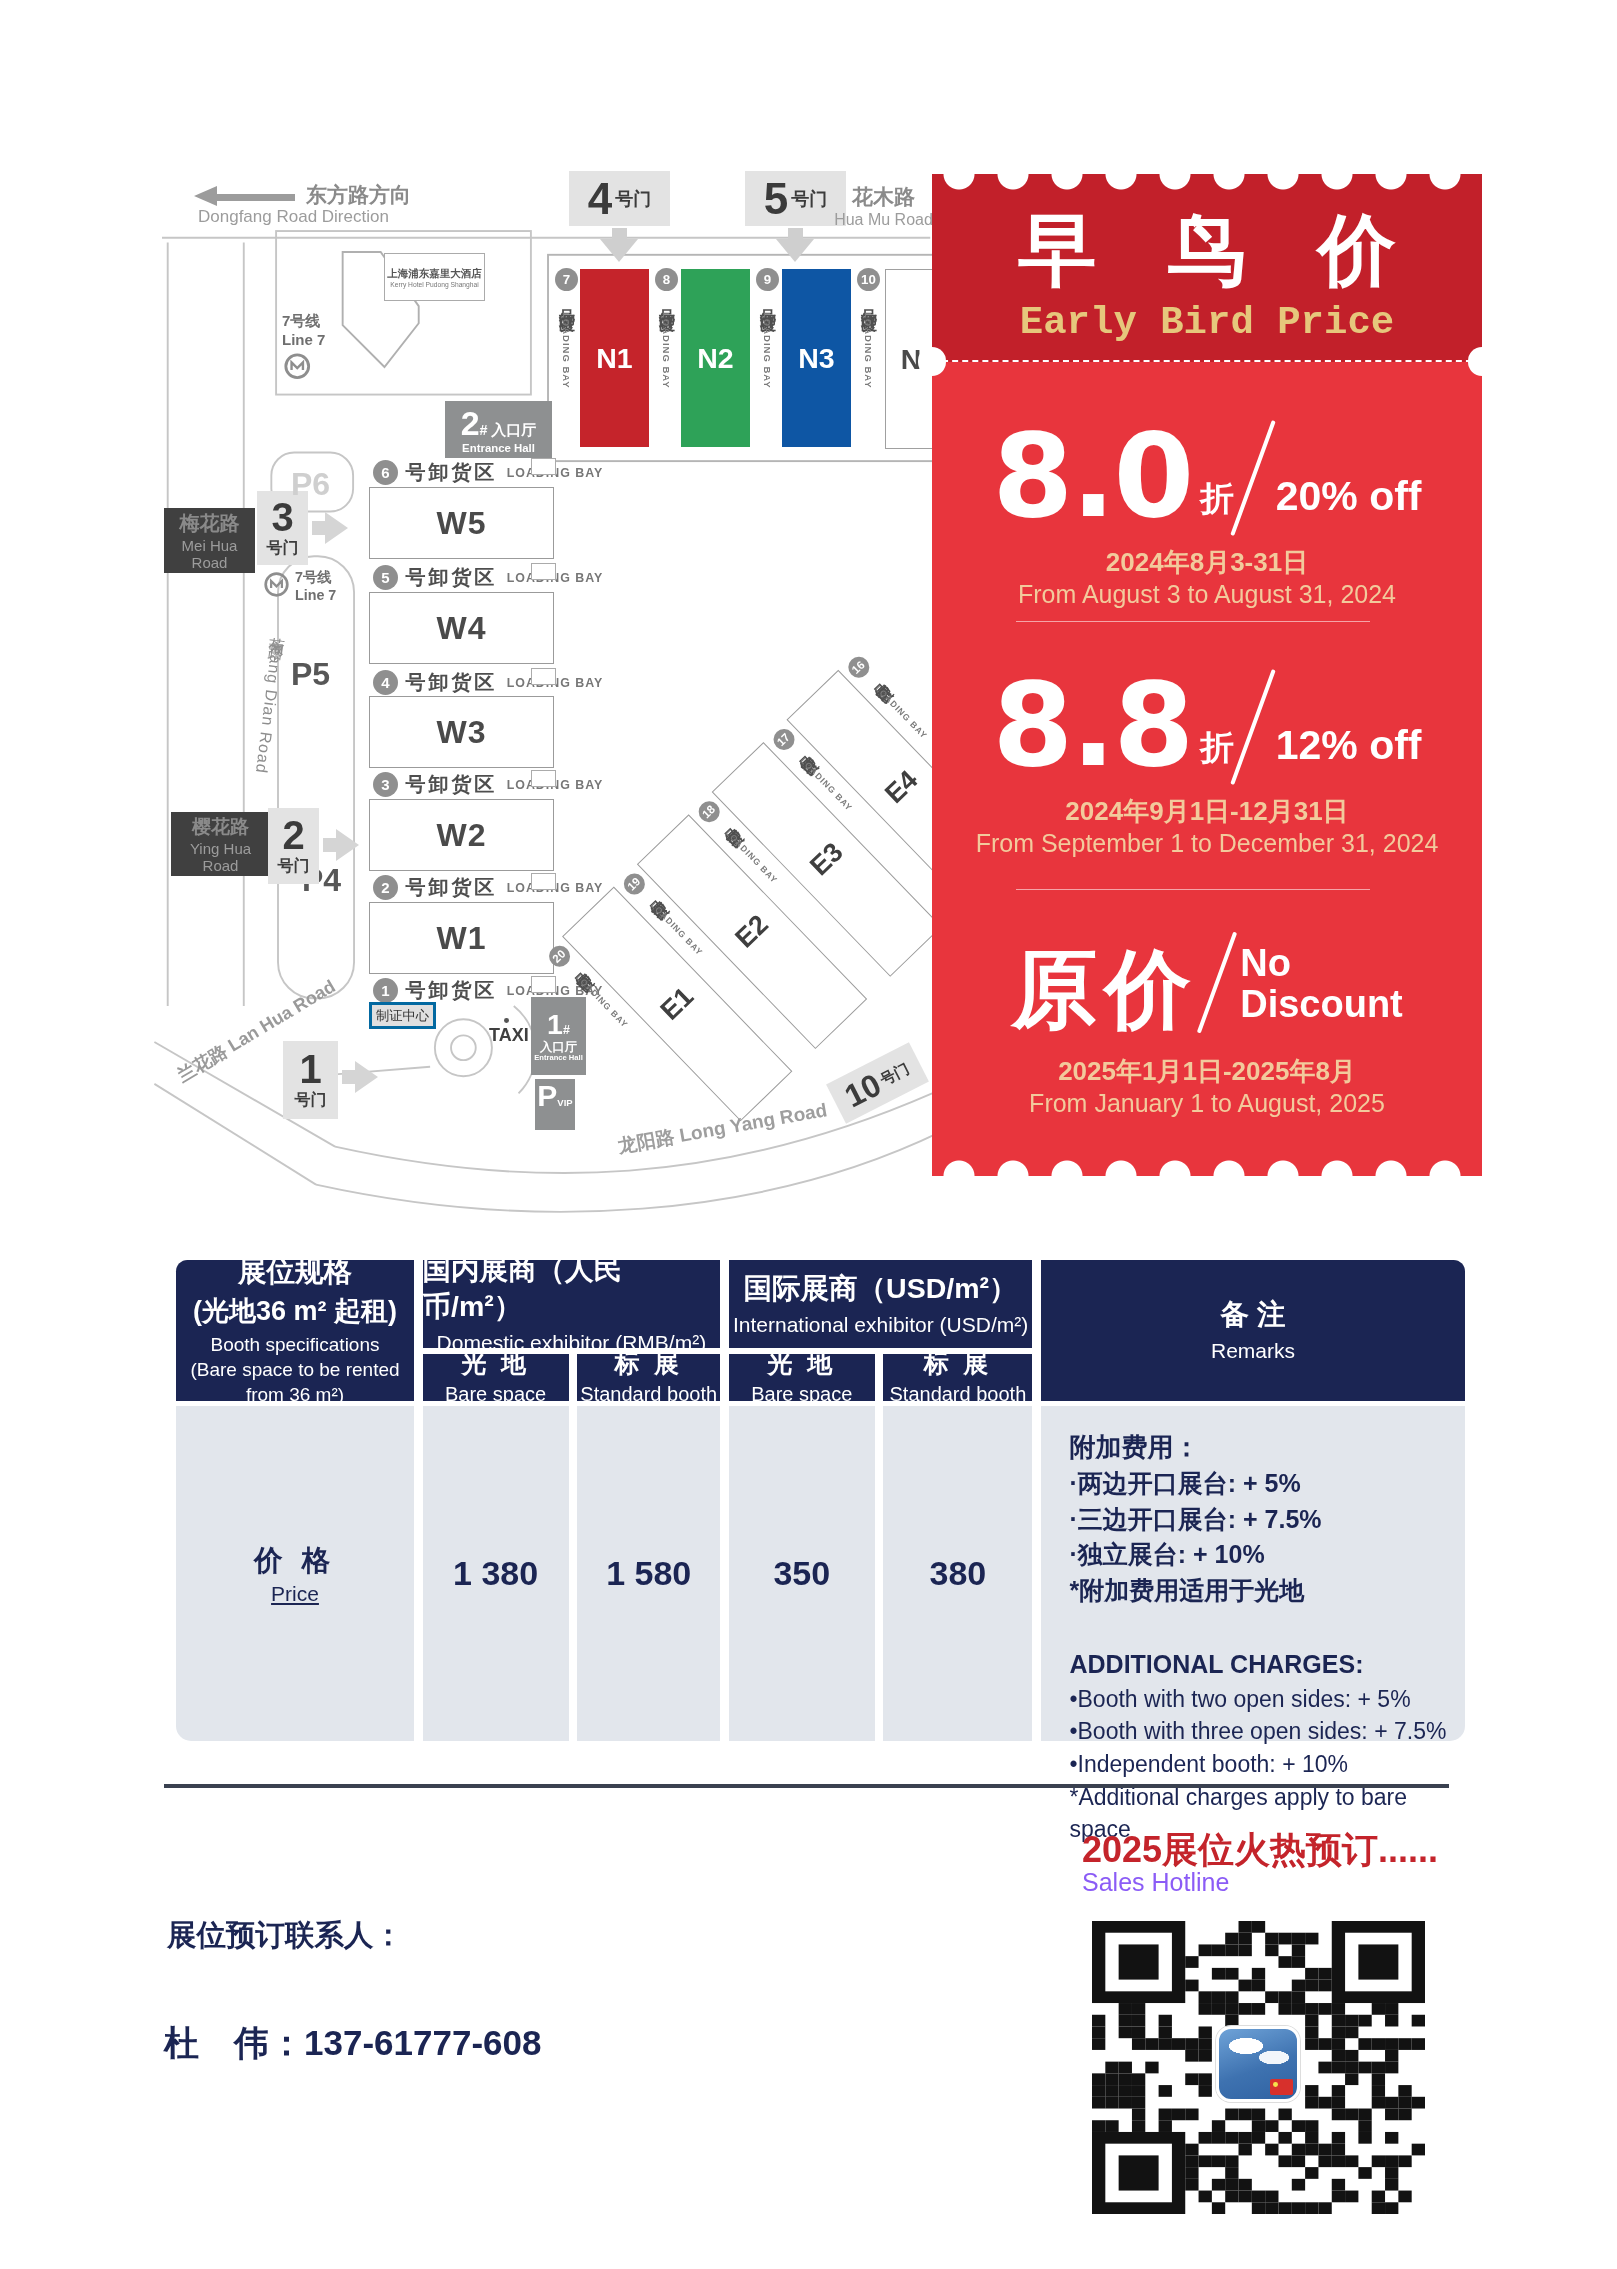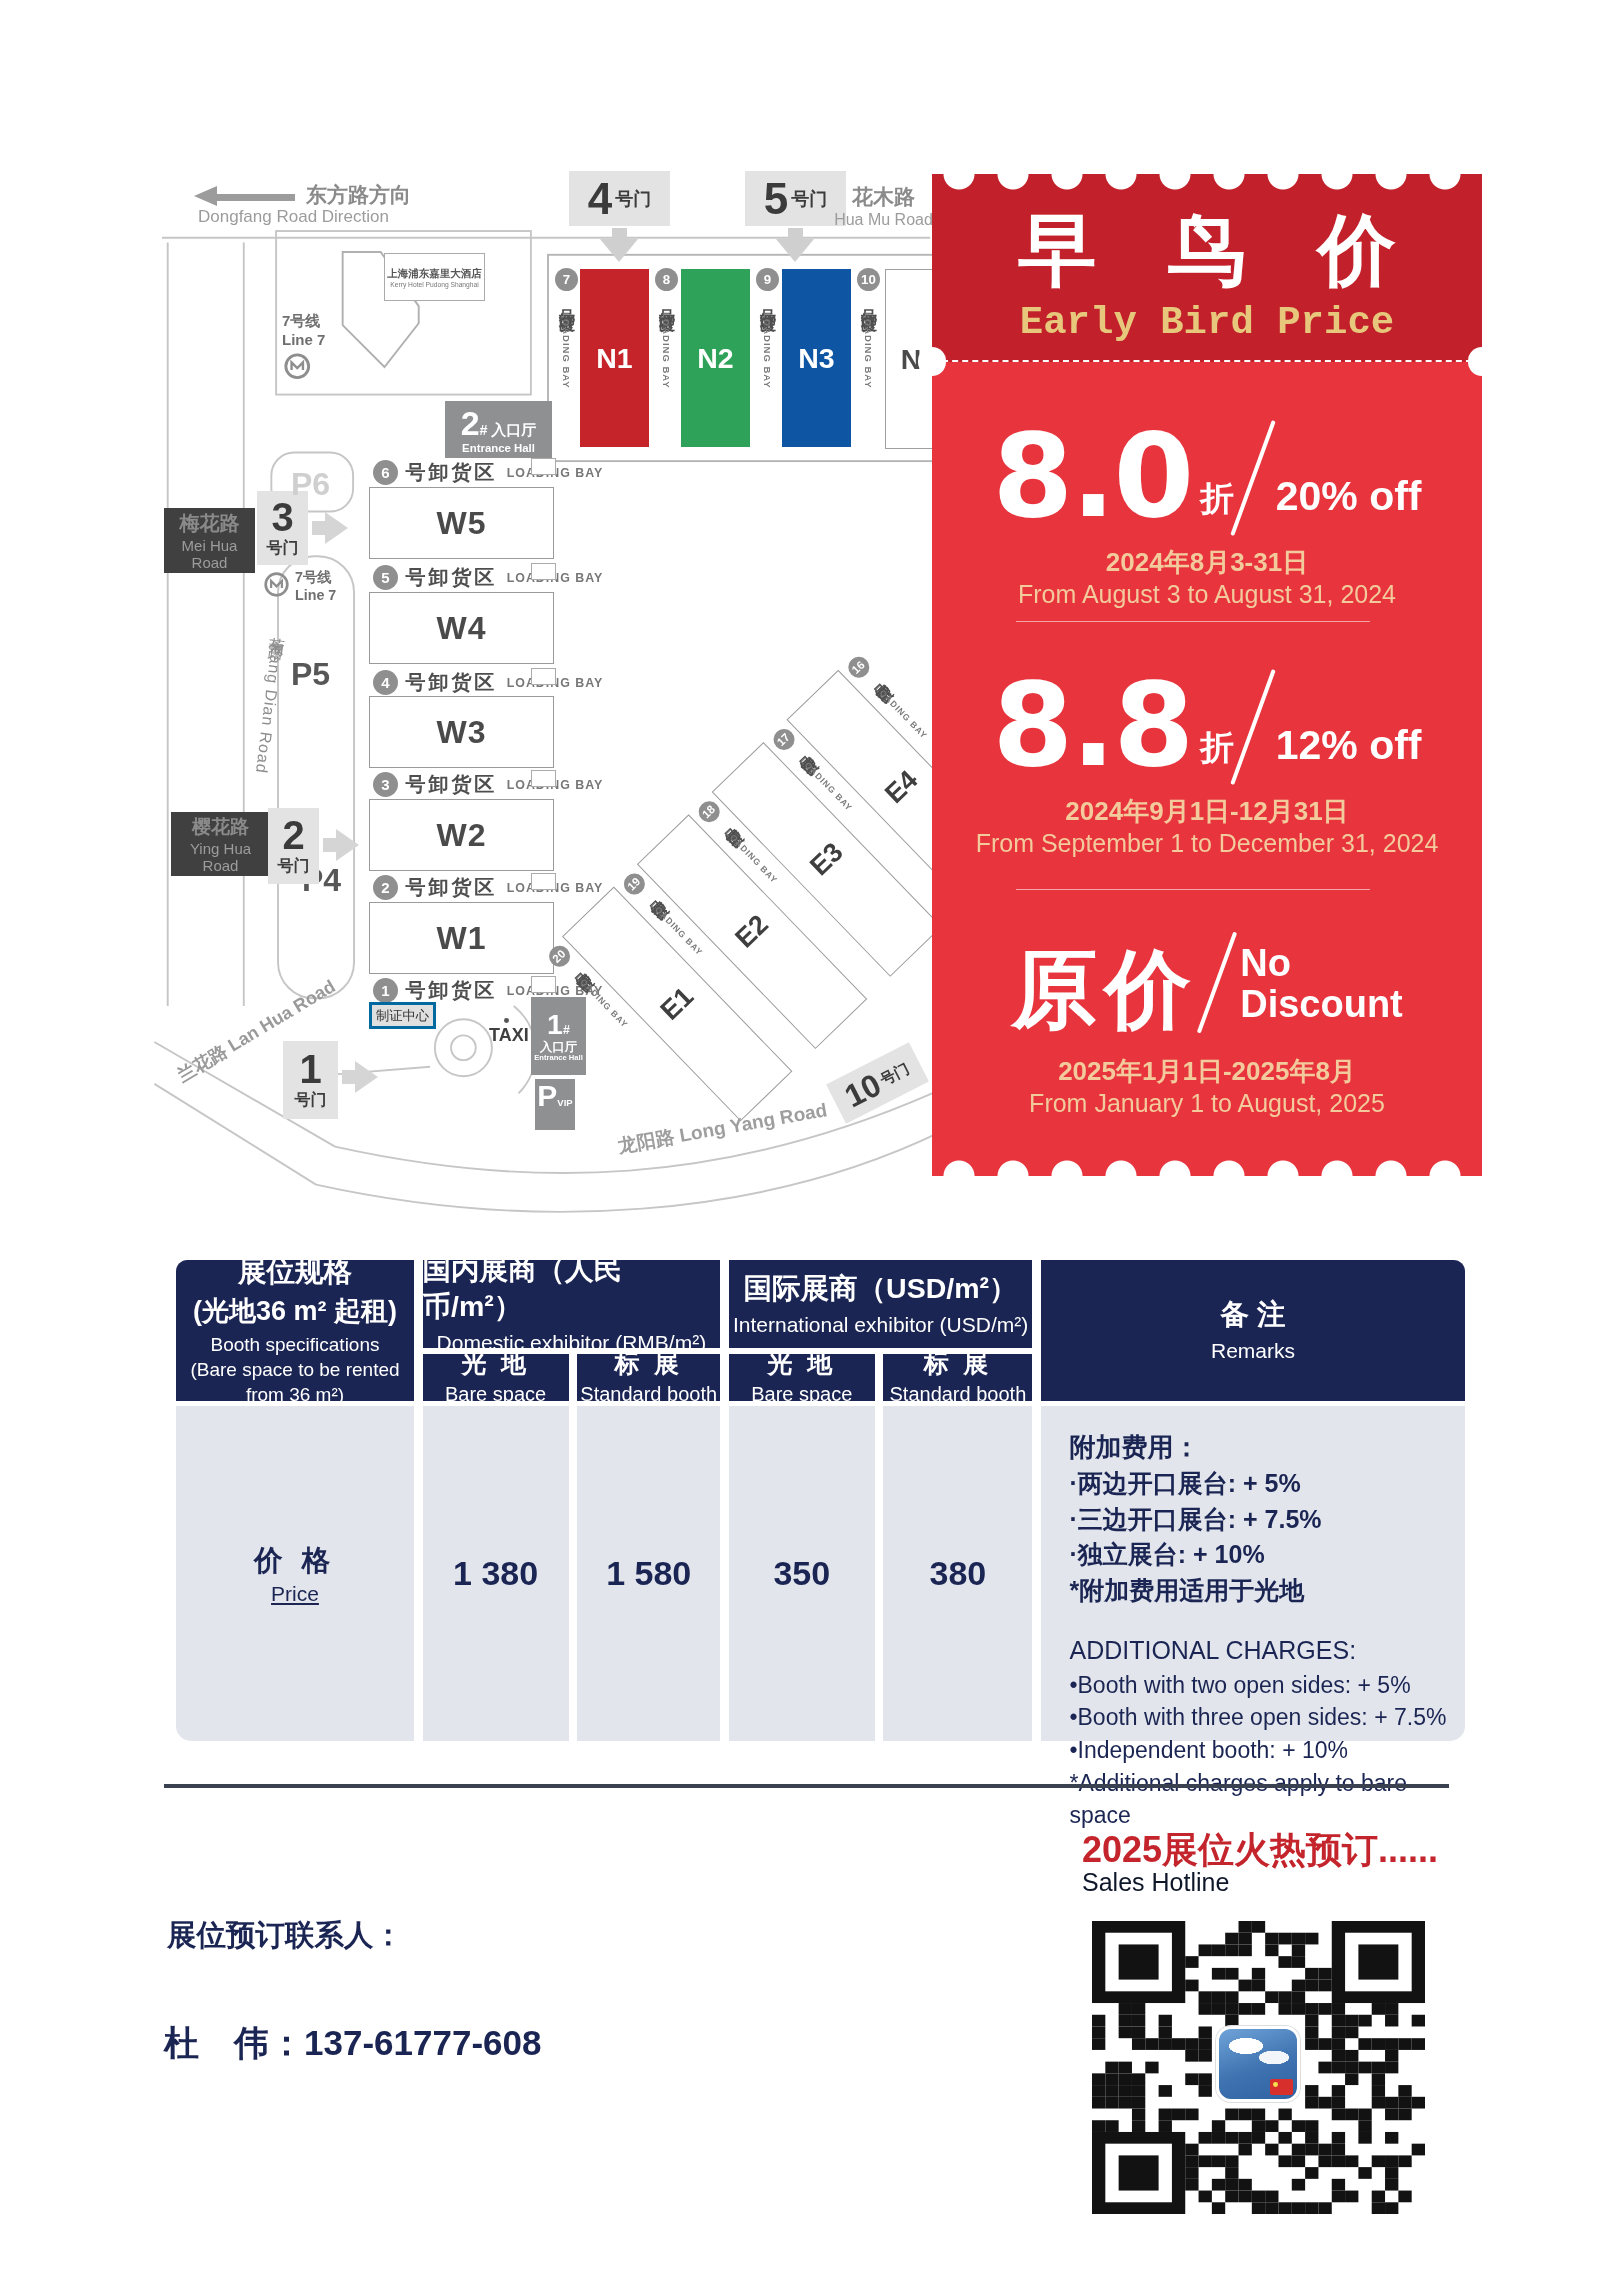--- a/index.html
+++ b/index.html
@@ -98,27 +98,27 @@
   .spec-zh2{font-size:27px;font-weight:bold;margin-top:3.8px;}
   .spec-en{font-size:19px;margin-top:3.8px;text-align:center;max-width:219px;}
   .cell-price{grid-column:1;grid-row:3;border-radius:0 0 0 15px;}
   .price-zh{font-size:28.5px;font-weight:bold;letter-spacing:5.7px;}
   .price-en{font-size:21px;margin-top:1.9px;text-decoration:underline;}
   .cell-val{grid-row:3;font-size:34px;font-weight:bold;}
   .cell-remarks-b{grid-column:6;grid-row:3;border-radius:0 0 15px 0;align-items:flex-start;justify-content:flex-start;
      padding:23px 9.5px 0 28.5px;box-sizing:border-box;line-height:1.42;}
   .rm-zh-title{font-size:26px;font-weight:bold;}
   .rm-zh{font-size:25px;font-weight:bold;}
-  .rm-en-title{font-size:25px;font-weight:400;margin-top:25px;}
+  .rm-en-title{font-size:25px;font-weight:700;margin-top:39px;}
   .rm-en{font-size:23px;}
 
   
   .divider{position:absolute;left:164px;top:1784px;width:1285px;height:3.8px;background:#3A4150;}
   .hot{position:absolute;left:1082px;top:1826px;font-size:36px;font-weight:bold;color:#C4242B;}
-  .hotline{position:absolute;left:1082px;top:1868px;font-size:25px;color:#0f172a;}
+  .hotline{position:absolute;left:1082px;top:1868px;font-size:25px;color:#8b5cf6;}
   .contact-label{position:absolute;left:167px;top:1916px;font-size:29.5px;font-weight:bold;color:#1B2553;}
   .phone{position:absolute;left:164px;top:2020px;font-size:35px;font-weight:bold;color:#1B2553;}
   .qr{position:absolute;left:1092px;top:1921px;width:333px;height:293px;background:#fff;}
   .qr-avatar{position:absolute;left:1216px;top:2026px;width:84px;height:76px;border-radius:15px;border:3.8px solid #fff;
      box-shadow:0 0 0 1px #ddd;box-sizing:border-box;
      background:
        radial-gradient(ellipse 28.5px 13.3px at 27px 17px,#fff 60%,rgba(255,255,255,0) 61%),
        radial-gradient(ellipse 25px 11.4px at 55px 28.5px,#f2f6fb 60%,rgba(255,255,255,0) 61%),
        linear-gradient(160deg,#6FA3D8 0%,#3E72B0 55%,#2F62A2 100%);}
   .qr-flag{position:absolute;right:3.8px;bottom:3.8px;width:23px;height:16px;background:#D7302C;border-radius:1.9px;}

